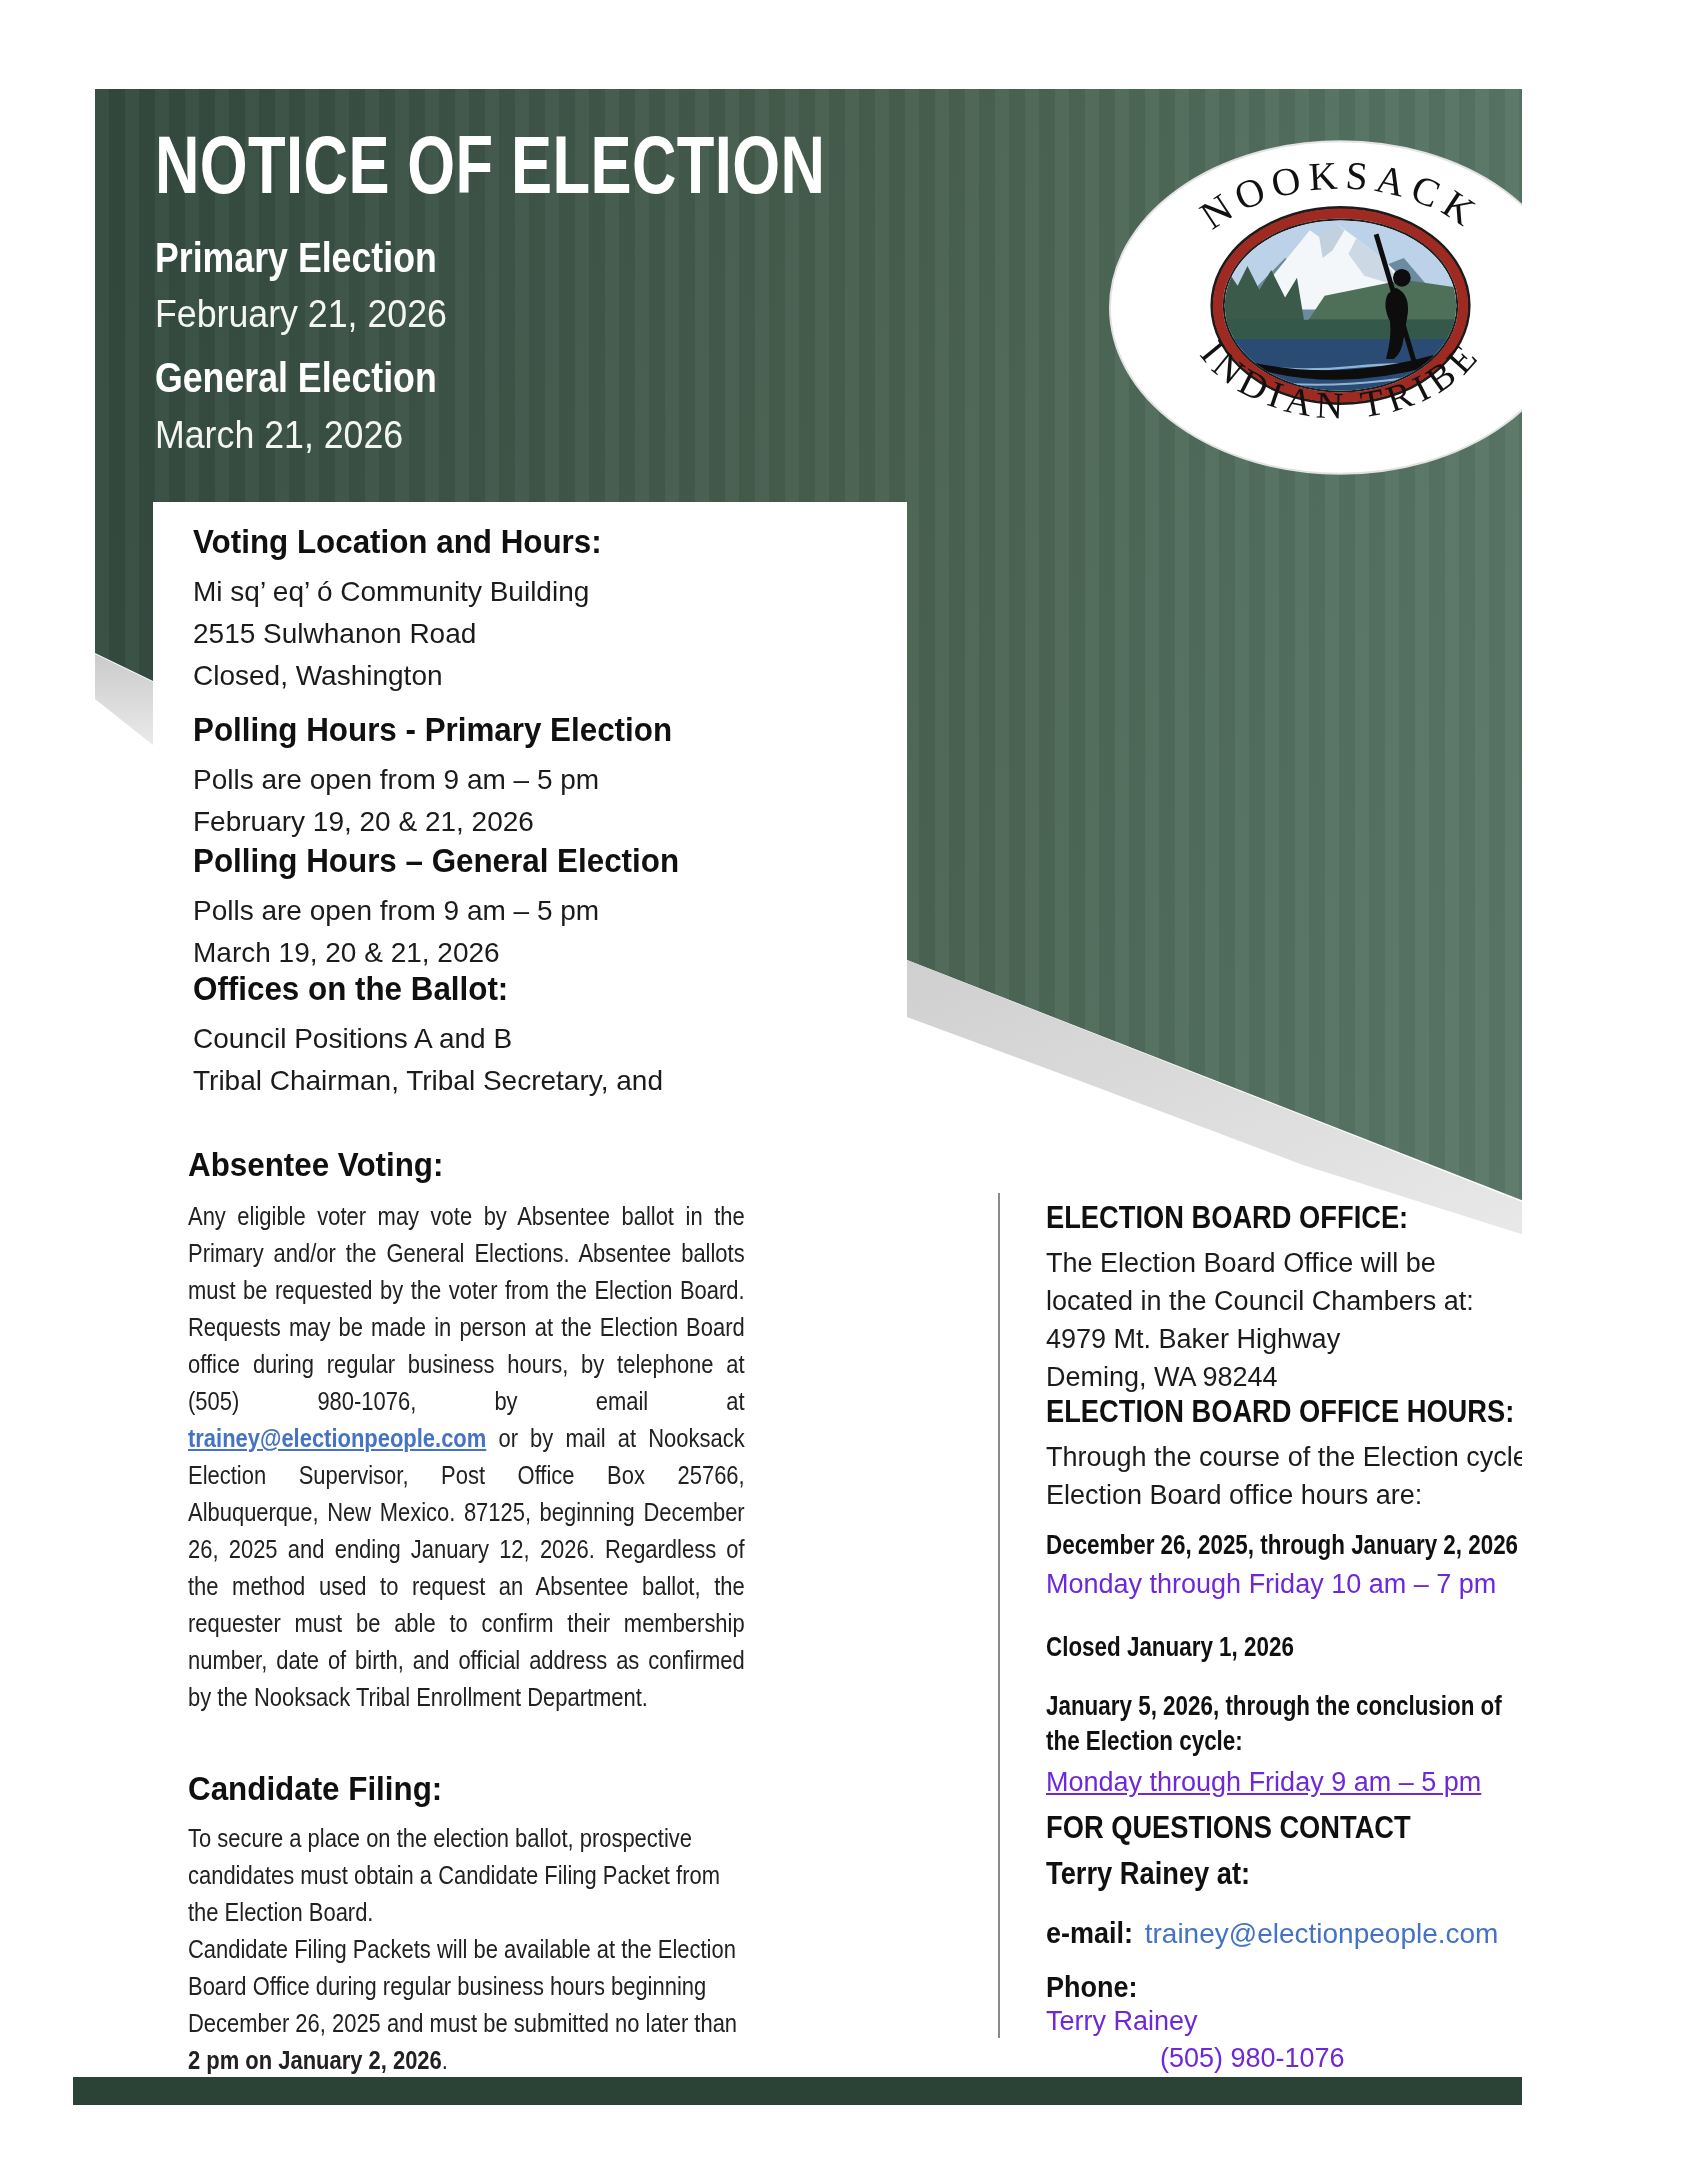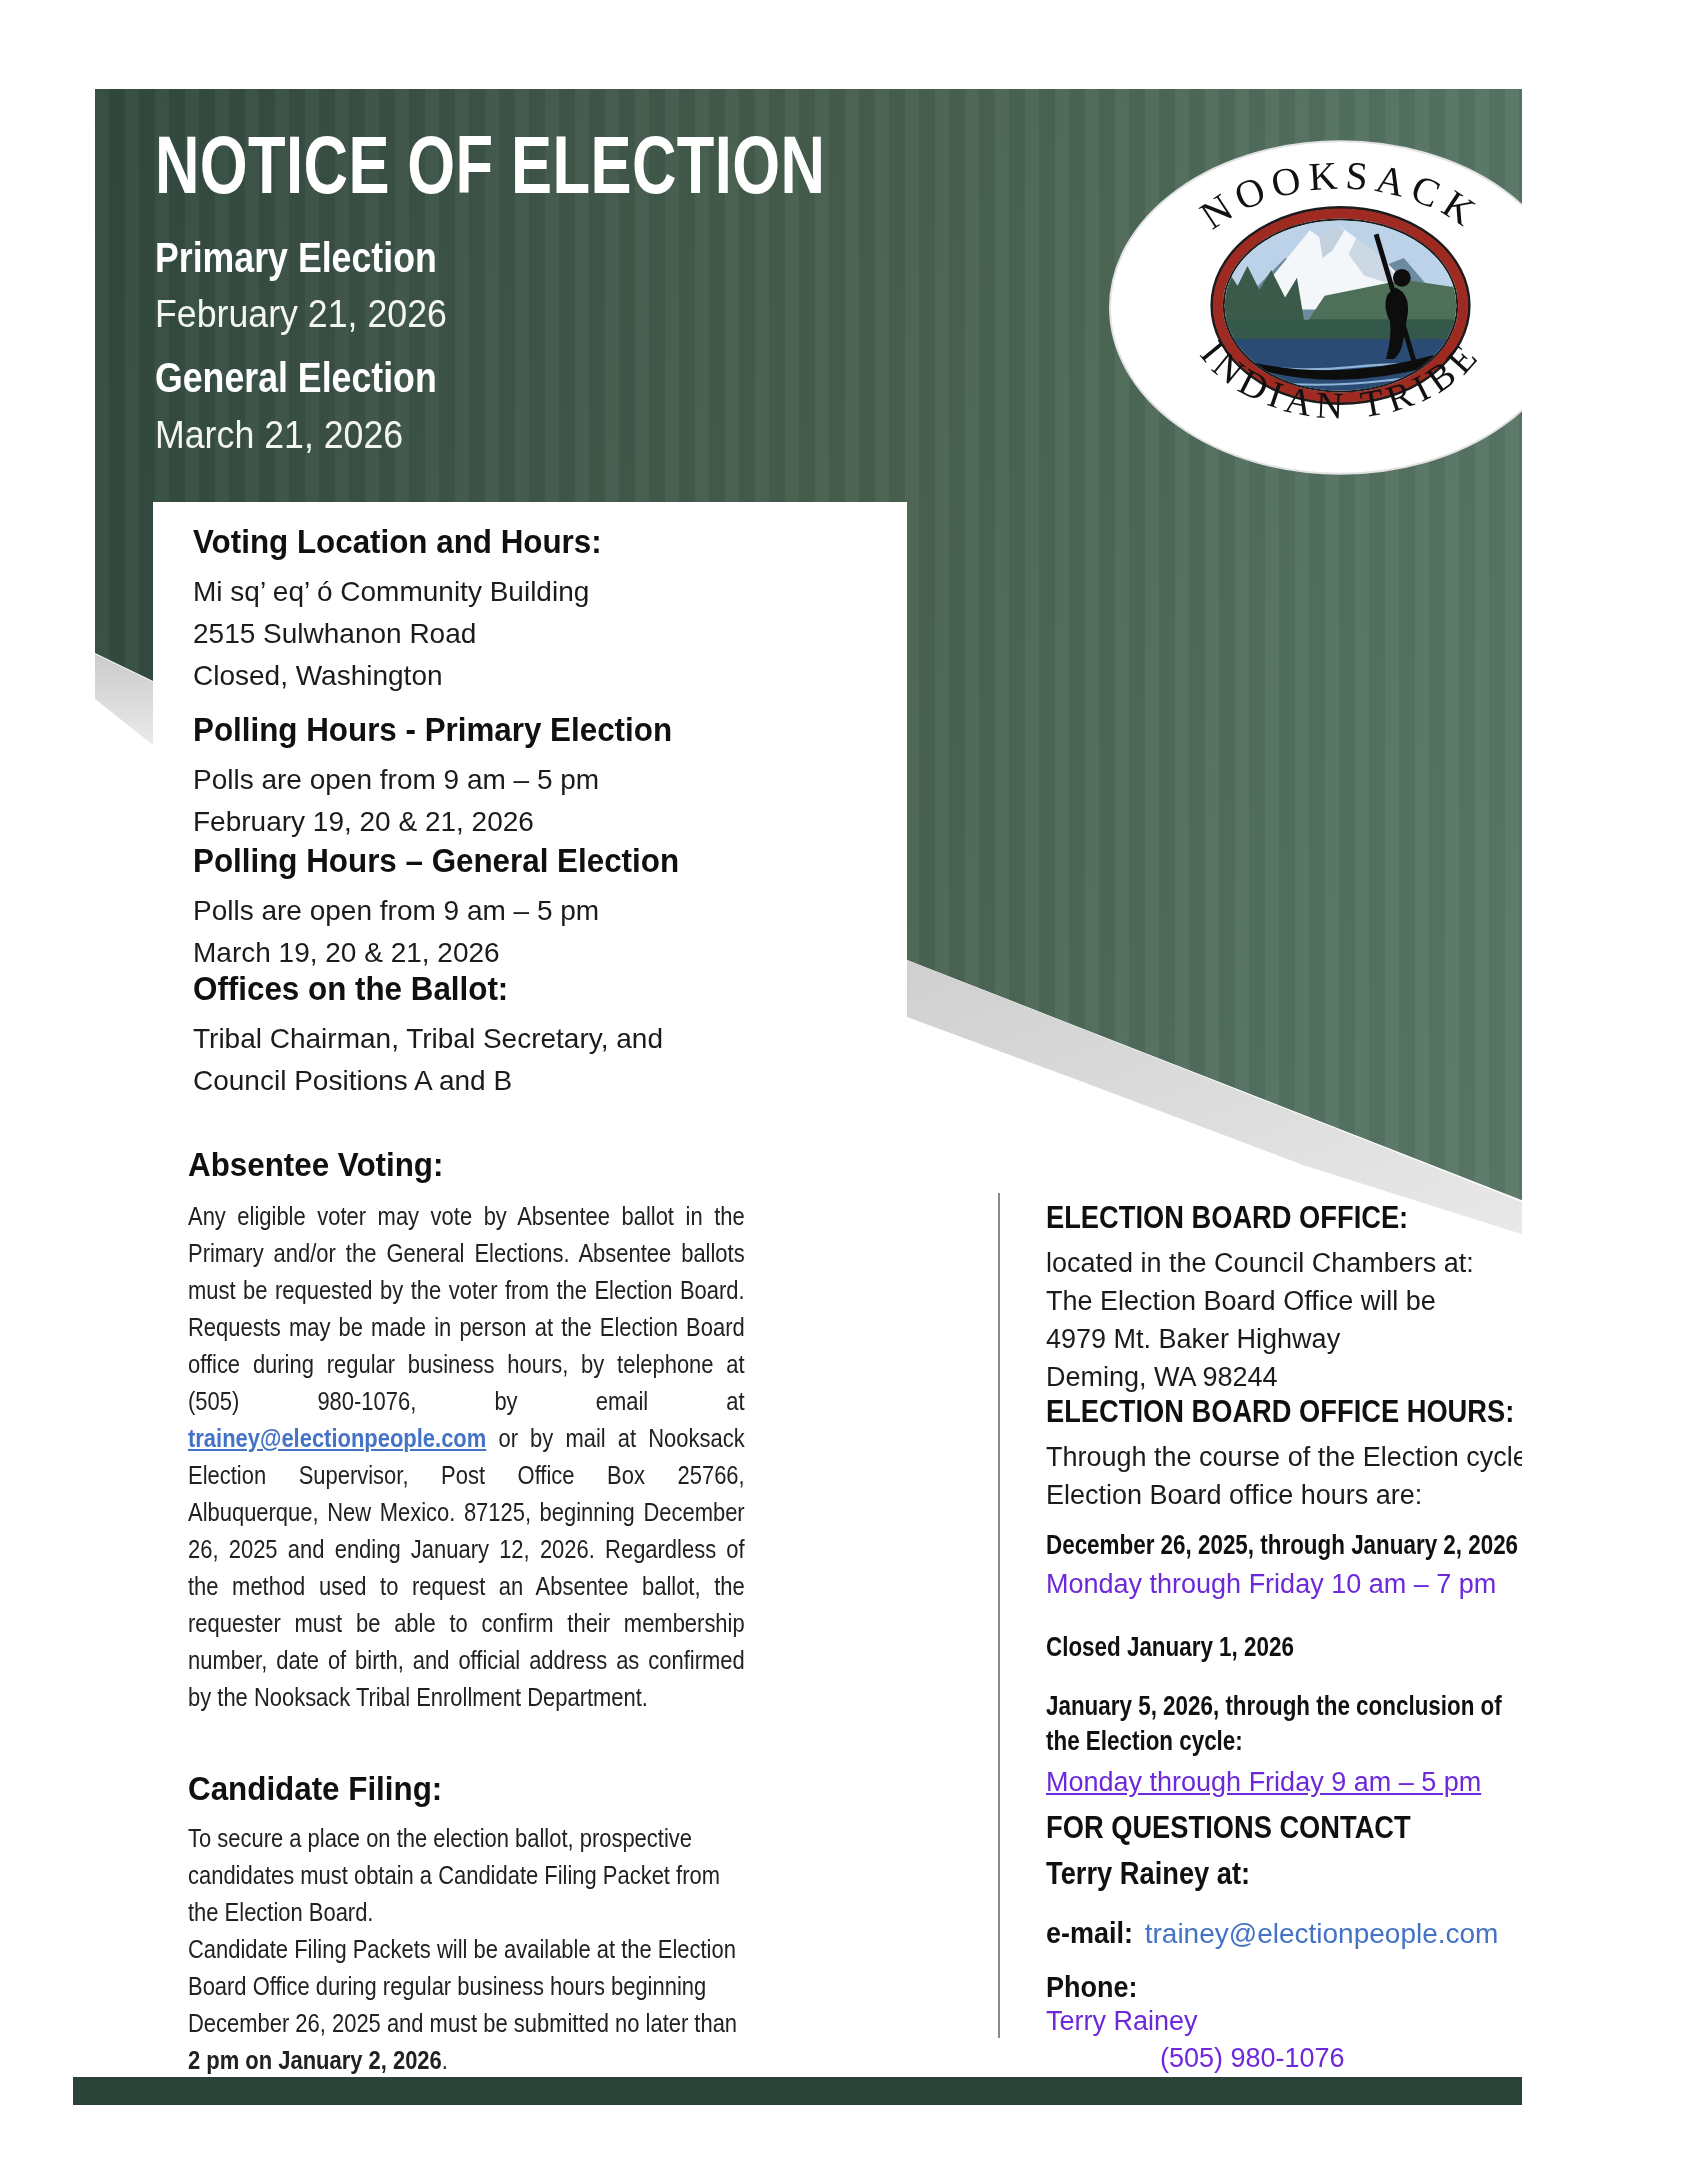--- a/index.html
+++ b/index.html
@@ -130,41 +130,41 @@
     <div class="h-left">Polling Hours – General Election</div>
     <div class="body-lines">
       <div>Polls are open from 9 am – 5 pm</div>
       <div>March 19, 20 &amp; 21, 2026</div>
     </div>
   </div>
 
   <div class="abs" style="left:193px; top:970px;">
     <div class="h-left">Offices on the Ballot:</div>
     <div class="body-lines">
+      <div>Council Positions A and B</div>
       <div>Tribal Chairman, Tribal Secretary, and</div>
-      <div>Council Positions A and B</div>
     </div>
   </div>
 
   <div class="abs" style="left:188px; top:1146px;">
     <div class="h-left">Absentee Voting:</div>
     <p class="para just"><span>Any eligible voter may vote by Absentee ballot in the Primary and/or the General Elections. Absentee ballots must be requested by the voter from the Election Board. Requests may be made in person at the Election Board office during regular business hours, by telephone at (505) 980-1076, by email at </span><a href="#" class="email-link">trainey@electionpeople.com</a><span> or by mail at Nooksack Election Supervisor, Post Office Box 25766, Albuquerque, New Mexico. 87125, beginning December 26, 2025 and ending January 12, 2026. Regardless of the method used to request an Absentee ballot, the requester must be able to confirm their membership number, date of birth, and official address as confirmed by the Nooksack Tribal Enrollment Department.</span></p>
   </div>
 
   <div class="abs" style="left:188px; top:1770px;">
     <div class="h-left">Candidate Filing:</div>
     <p class="para" style="margin-top:12px;">To secure a place on the election ballot, prospective candidates must obtain a Candidate Filing Packet from the Election Board.</p>
     <p class="para" style="margin-top:0;"><span>Candidate Filing Packets will be available at the Election Board Office during regular business hours beginning December 26, 2025 and must be submitted no later than </span><b>2 pm on January 2, 2026</b><span>.</span></p>
   </div>
 
   <div class="abs" style="left:1046px; top:1170px;margin-top:30px;">
     <div class="h-right">ELECTION BOARD OFFICE:</div>
     <div class="body-lines-r">
+      <div>The Election Board Office will be</div>
       <div>located in the Council Chambers at:</div>
-      <div>The Election Board Office will be</div>
       <div>4979 Mt. Baker Highway</div>
       <div>Deming, WA 98244</div>
     </div>
   </div>
 
   <div class="abs" style="left:1046px; top:1394px;">
     <div class="h-right">ELECTION BOARD OFFICE HOURS:</div>
     <div class="body-lines-r">
       <div>Through the course of the Election cycle,</div>
       <div>Election Board office hours are:</div>

